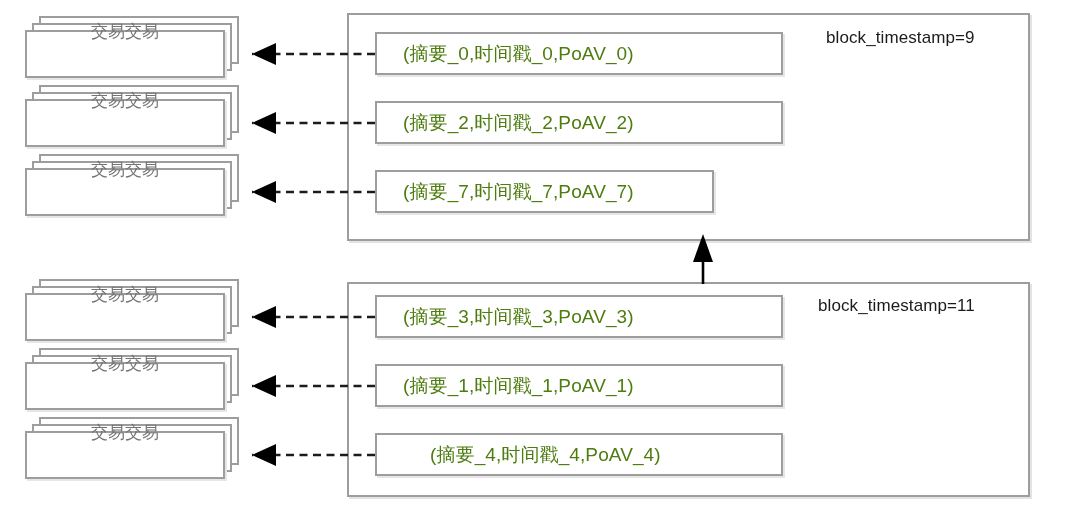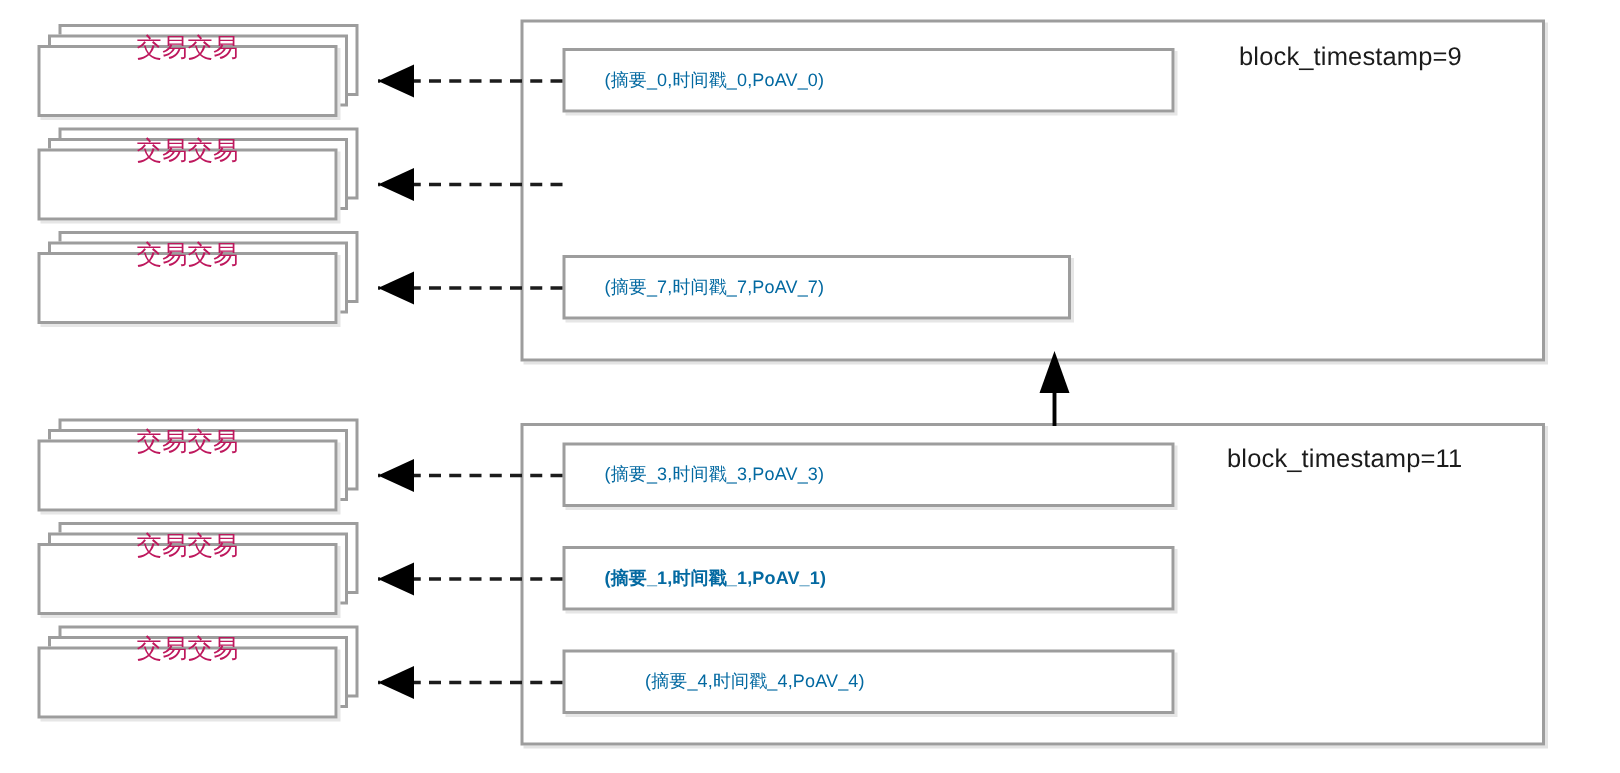--- a/index.html
+++ b/index.html
@@ -42,22 +42,22 @@
     position: absolute;
     box-sizing: border-box;
     background: #ffffff;
     border: 2px solid #9d9d9d;
     box-shadow: 2px 2px 0 0 #e6e6e6;
     display: flex;
     align-items: center;
   }
   .record-text {
     padding-left: 26px;
-    font-size: 12px;
-    color: #0369a1;
+    font-size: 19px;
+    color: #4d7c0f;
     white-space: nowrap;
     letter-spacing: 0.1px;
   }
 
   
   .tx-stack {
     position: absolute;
     width: 210px;
     height: 62px;
   }
@@ -76,21 +76,21 @@
     box-shadow: 2px 2px 0 0 #e6e6e6;
   }
   .tx-label {
     position: absolute;
     z-index: 4;
     left: 0;
     top: 4px;
     width: 200px;
     text-align: center;
     font-size: 17px;
-    color: #be185d;
+    color: #737373;
     white-space: nowrap;
   }
 
   
   #connectors {
     position: absolute;
     left: 0; top: 0;
     width: 1080px;
     height: 515px;
     pointer-events: none;
@@ -117,20 +117,23 @@
 <div id="diagram">
 
   <div class="block" style="left:347px; top:13px; width:683px; height:228px;"></div>
 
   <div class="block-label" style="left:826px; top:28px;">block_timestamp=9</div>
 
   <div class="record" style="left:375px; top:32px; width:408px; height:43px;">
     <span class="record-text">(摘要_0,时间戳_0,PoAV_0)</span>
   </div>
 
+  <div class="record" style="left:375px; top:101px; width:408px; height:43px;">
+    <span class="record-text">(摘要_2,时间戳_2,PoAV_2)</span>
+  </div>
 
   <div class="record" style="left:375px; top:170px; width:339px; height:43px;">
     <span class="record-text">(摘要_7,时间戳_7,PoAV_7)</span>
   </div>
 
   <div class="tx-stack" style="left:25px; top:16px;">
     <div class="tx-card back2"></div>
     <div class="tx-card back1"></div>
     <div class="tx-card front"></div>
     <div class="tx-label">交易交易</div>
@@ -151,21 +154,21 @@
   </div>
 
   <div class="block" style="left:347px; top:282px; width:683px; height:215px;"></div>
 
   <div class="block-label" style="left:818px; top:296px;">block_timestamp=11</div>
 
   <div class="record" style="left:375px; top:295px; width:408px; height:43px;">
     <span class="record-text">(摘要_3,时间戳_3,PoAV_3)</span>
   </div>
 
-  <div class="record" style="left:375px; top:364px; width:408px; height:43px;font-weight:bold;">
+  <div class="record" style="left:375px; top:364px; width:408px; height:43px;">
     <span class="record-text">(摘要_1,时间戳_1,PoAV_1)</span>
   </div>
 
   <div class="record" style="left:375px; top:433px; width:408px; height:43px;padding-left:27px;">
     <span class="record-text">(摘要_4,时间戳_4,PoAV_4)</span>
   </div>
 
   <div class="tx-stack" style="left:25px; top:279px;">
     <div class="tx-card back2"></div>
     <div class="tx-card back1"></div>

